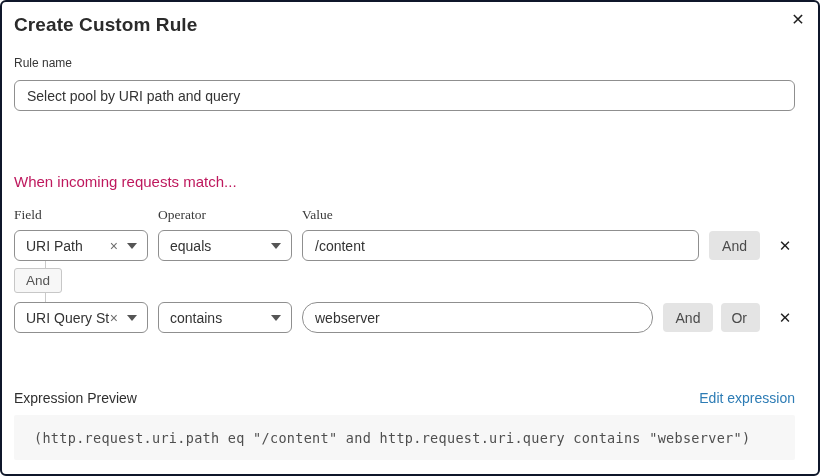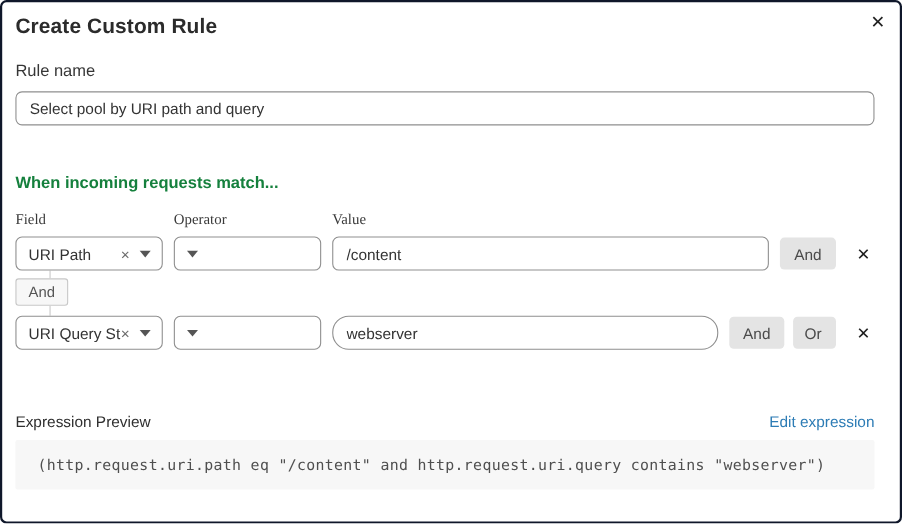--- a/index.html
+++ b/index.html
@@ -31,21 +31,21 @@
     background: none; border: none;
     font-size: 16px; font-weight: 700;
     color: #1f1f1f;
     cursor: pointer;
     line-height: 22px;
     text-align: center;
     font-family: "DejaVu Sans", sans-serif;
   }
   .rule-name-label {
     margin-top: 20px;
-    font-size: 15px;
+    font-size: 12px;
     color: #363636;
   }
   .rule-name-hint {
     margin-top: 8px;
     font-size: 14px;
     color: #9b9b9b;
   }
   .text-input {
     display: block;
     width: 100%;
@@ -54,24 +54,24 @@
     border: 1px solid #8f8f8f;
     border-radius: 6px;
     padding: 0 12px;
     font-size: 14px;
     color: #333;
     font-family: "Liberation Sans", "DejaVu Sans", sans-serif;
     background: #fff;
     outline: none;
   }
   .match-heading {
-    margin-top: 44px;
+    margin-top: 62px;
     font-size: 15px;
-    font-weight: 700;
-    color: #15803d;
+    font-weight: 400;
+    color: #be185d;
   }
   .cond-grid {
     display: grid;
     grid-template-columns: 134px 134px 1fr auto;
     column-gap: 10px;
     align-items: center;
   }
   .labels-row { margin-top: 17px; }
   .col-label { font-size: 13.5px; color: #3a3a3a; font-family: Liberation Serif, serif; }
   .cond-row { margin-top: 7px; }
@@ -194,20 +194,21 @@
     <div></div>
   </div>
 
   <div class="cond-grid cond-row">
     <div class="select-box">
       <span class="select-text">URI Path</span>
       <span class="clear-x">×</span>
       <span class="caret"></span>
     </div>
     <div class="select-box">
+      <span class="select-text">equals</span>
       <span class="caret"></span>
     </div>
     <input class="text-input" type="text" style="margin-top: 0px;" value="/content">
     <div class="actions">
       <button class="logic-btn">And</button>
       <button class="remove-btn">✕</button>
     </div>
   </div>
 
   <div class="connector">
@@ -216,20 +217,21 @@
     <div class="conn-line bottom"></div>
   </div>
 
   <div class="cond-grid cond-row second">
     <div class="select-box">
       <span class="select-text">URI Query St...</span>
       <span class="clear-x">×</span>
       <span class="caret"></span>
     </div>
     <div class="select-box">
+      <span class="select-text">contains</span>
       <span class="caret"></span>
     </div>
     <input class="text-input" type="text" style="margin-top: 0px; border-radius: 15px;" value="webserver">
     <div class="actions">
       <button class="logic-btn">And</button>
       <button class="logic-btn">Or</button>
       <button class="remove-btn">✕</button>
     </div>
   </div>
 

